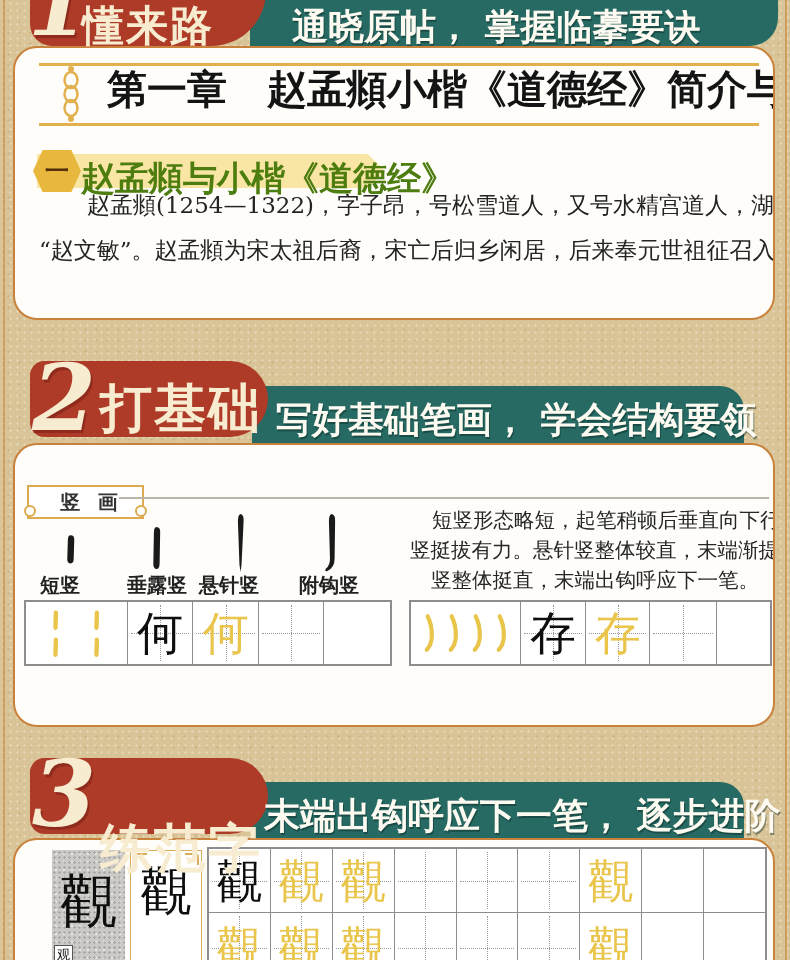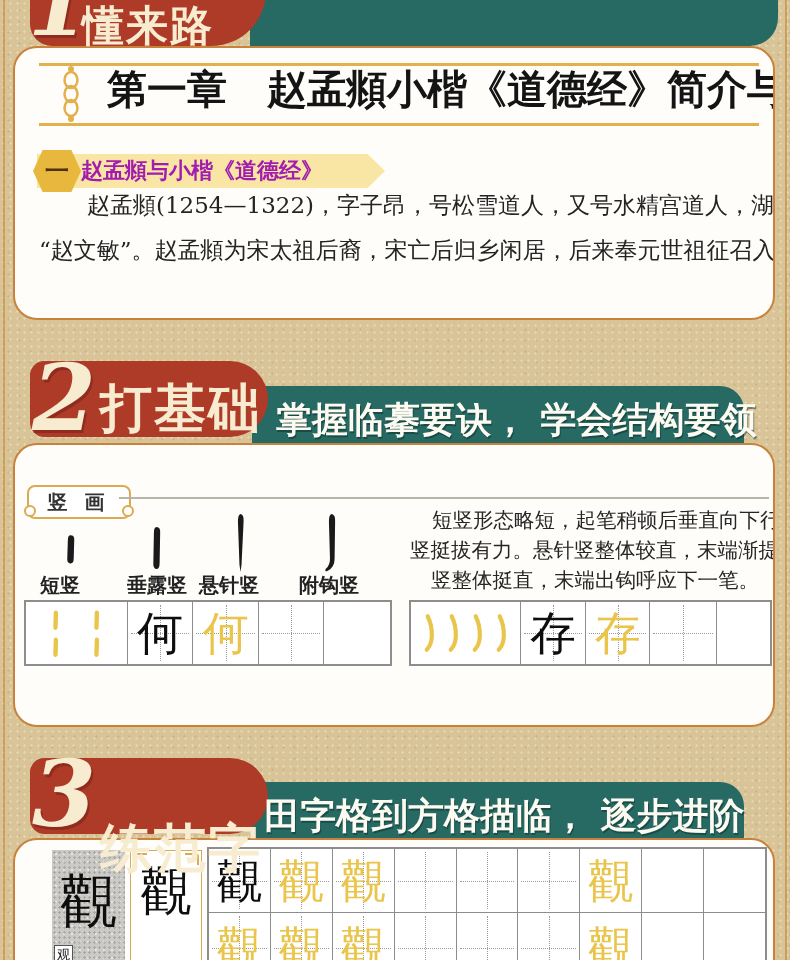--- a/index.html
+++ b/index.html
@@ -24,34 +24,34 @@
   .card{position:absolute;left:13px;width:758px;background:#fefdfa;border:2px solid #c9823c;
     border-radius:24px;overflow:hidden;z-index:4;}
 
   
   .goldline{position:absolute;left:24px;right:14px;height:3px;background:#e2b14e;}
   .chapter-title{position:absolute;left:92px;top:14px;font-size:40px;font-weight:900;
     color:#141414;white-space:nowrap;font-family:"DejaVu Serif",serif;letter-spacing:0px;}
   .chain{position:absolute;left:42px;top:17px;}
   .ribbon{position:absolute;left:22px;top:106px;width:348px;height:34px;background:#f9e6a4;
     clip-path:polygon(0 0,95% 0,100% 50%,95% 100%,0 100%);}
-  .ribbon-text{position:absolute;left:66px;top:108px;font-size:22px;font-weight:700;
-    color:#a21caf;white-space:nowrap;font-family:"DejaVu Serif",serif;}
+  .ribbon-text{position:absolute;left:66px;top:108px;font-size:34px;font-weight:700;
+    color:#4d7c0f;white-space:nowrap;font-family:"DejaVu Serif",serif;}
   .hexbadge{position:absolute;left:18px;top:102px;width:48px;height:42px;background:#e8b83e;
     clip-path:polygon(20% 0,80% 0,100% 50%,80% 100%,20% 100%,0 50%);
     display:flex;align-items:center;justify-content:center;font-size:24px;font-weight:900;
     color:#52300a;z-index:2;}
   .bodyline{position:absolute;left:24px;right:0;font-size:23px;color:#242424;white-space:nowrap;
     font-family:"DejaVu Serif",serif;}
   .indent1{padding-left:48px;}
 
   
   .plaque{position:absolute;left:12px;top:40px;width:100px;height:30px;background:#fff;
-    border:2px solid #dcab51;border-radius:8px;display:flex;align-items:center;justify-content:center;
-    font-size:20px;font-weight:700;color:#333;letter-spacing:6px;font-family:Liberation Serif, serif;}
+    border:2px solid #dcab51;border-radius:0;display:flex;align-items:center;justify-content:center;
+    font-size:20px;font-weight:700;color:#333;letter-spacing:6px;font-family:Liberation Sans, sans-serif;padding-left:13px;}
   .plaque .ring{position:absolute;width:8px;height:8px;border:2px solid #dcab51;border-radius:50%;
     background:#fff;top:18px;}
   .ring.l{left:-5px;} .ring.r{right:-5px;}
   .hrule{position:absolute;left:104px;top:52px;right:4px;height:1.5px;background:#b9b4a8;}
   .stroke-glyph{position:absolute;}
   .stroke-label{position:absolute;top:127px;font-size:20px;font-weight:700;color:#222;
     font-family:"DejaVu Serif",serif;white-space:nowrap;}
   .desc{position:absolute;left:395px;width:370px;font-size:20.5px;line-height:30px;color:#262626;
     font-family:"DejaVu Serif",serif;white-space:nowrap;}
 
@@ -91,20 +91,21 @@
 </head>
 <body>
 
 <div class="page">
   <div class="frame"></div>
 
   <div class="teal" style="left:250px;top:-18px;width:528px;height:64px;border-radius:0 0 28px 0;"></div>
   <div class="redbadge" style="left:30px;top:-22px;width:236px;height:68px;border-radius:0 0 55px 22px;z-index:5;"></div>
   <div class="num" style="left:28px;top:-40px;font-size:88px;">1</div>
   <div class="badge-title" style="left:82px;top:-2px;font-size:42px;">懂来路</div>
+  <div class="banner-sub" style="left:292px;top:3px;font-size:36px;">通晓原帖， 掌握临摹要诀</div>
 
   <div class="card" style="top:46px;height:270px;">
     <div class="goldline" style="top:15px;"></div>
     <div class="goldline" style="top:75px;"></div>
     <span class="chain">
       <svg width="28" height="58" viewBox="0 0 28 58">
         <circle cx="14" cy="4" r="3" fill="#e2b14e"></circle>
         <ellipse cx="14" cy="15" rx="6.5" ry="8" fill="none" stroke="#e2b14e" stroke-width="2.5"></ellipse>
         <ellipse cx="14" cy="29" rx="6.5" ry="8" fill="none" stroke="#e2b14e" stroke-width="2.5"></ellipse>
         <ellipse cx="14" cy="43" rx="6.5" ry="8" fill="none" stroke="#e2b14e" stroke-width="2.5"></ellipse>
@@ -116,21 +117,21 @@
     <div class="hexbadge">一</div>
     <div class="ribbon-text">赵孟頫与小楷《道德经》</div>
     <div class="bodyline indent1" style="top:142px;">赵孟頫(1254—1322)，字子昂，号松雪道人，又号水精宫道人，湖州(今属浙江)人</div>
     <div class="bodyline" style="top:187px;">“赵文敏”。赵孟頫为宋太祖后裔，宋亡后归乡闲居，后来奉元世祖征召入仕，官至翰林</div>
   </div>
 
   <div class="teal" style="left:252px;top:386px;width:492px;height:58px;border-radius:0 24px 0 0;"></div>
   <div class="redbadge" style="left:30px;top:361px;width:238px;height:76px;border-radius:22px 58px 58px 22px;z-index:5;"></div>
   <div class="num" style="left:32px;top:352px;font-size:92px;">2</div>
   <div class="badge-title" style="left:100px;top:374px;font-size:52px;font-family:Liberation Serif, serif;">打基础</div>
-  <div class="banner-sub" style="left:276px;top:396px;font-size:36px;">掌握临摹要诀， 学会结构要领</div>
+  <div class="banner-sub" style="left:276px;top:396px;font-size:36px;">写好基础笔画， 学会结构要领</div>
 
   <div class="card" style="top:443px;height:280px;">
     <div class="plaque">
       <span class="ring l"></span>
       <span>竖 画</span>
       <span class="ring r"></span>
     </div>
     <div class="hrule"></div>
 
     <span class="stroke-glyph" style="left:48px;top:88px;">
@@ -215,21 +216,21 @@
       </div>
       <div class="cell tian" style="width:67px;"></div>
       <div class="cell" style="width:55px;"></div>
     </div>
   </div>
 
   <div class="teal" style="left:252px;top:782px;width:492px;height:57px;border-radius:0 24px 0 0;"></div>
   <div class="redbadge" style="left:30px;top:758px;width:238px;height:76px;border-radius:22px 58px 58px 22px;z-index:5;"></div>
   <div class="num" style="left:32px;top:748px;font-size:92px;">3</div>
   <div class="badge-title" style="left:100px;top:814px;font-size:52px;">练范字</div>
-  <div class="banner-sub" style="left:264px;top:792px;font-size:36px;">田字格到方格描临， 逐步进阶</div>
+  <div class="banner-sub" style="left:264px;top:792px;font-size:36px;">末端出钩呼应下一笔， 逐步进阶</div>
 
   <div class="card" style="top:838px;height:160px;">
 
     <div class="specimen">
       <span class="hanzi ink">觀</span>
       <span class="spec-label">观</span>
     </div>
 
     <div class="framedbox">
       <span class="cnr tl"></span>

